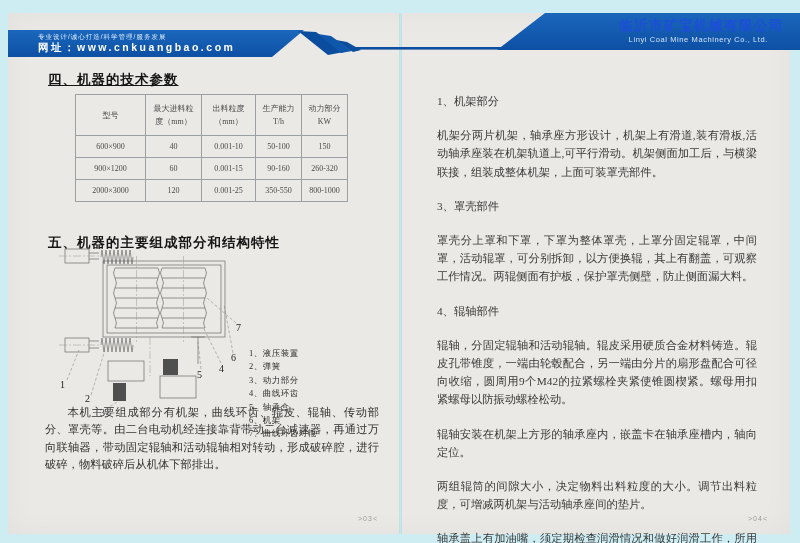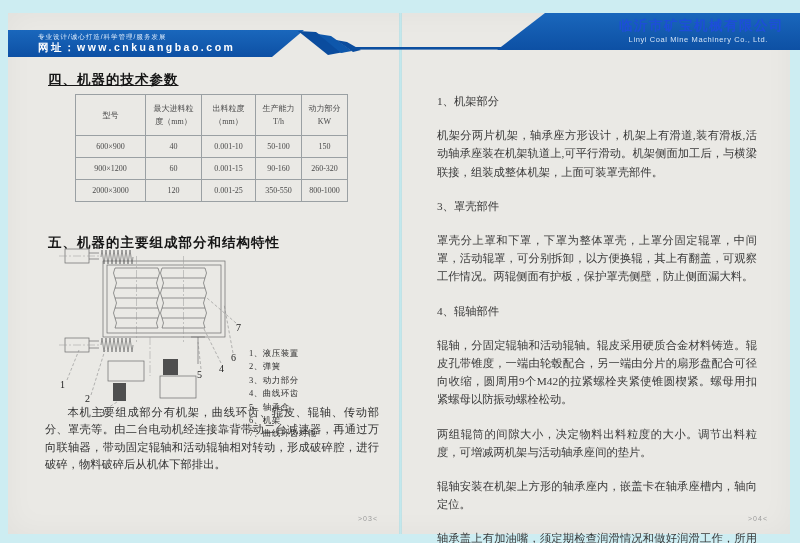--- a/index.html
+++ b/index.html
@@ -169,20 +169,20 @@
 
   <div class="body-text">本机主要组成部分有机架，曲线环齿、辊皮、辊轴、传动部分、罩壳等。由二台电动机经连接靠背带动二台减速器，再通过万向联轴器，带动固定辊轴和活动辊轴相对转动，形成破碎腔，进行破碎，物料破碎后从机体下部排出。</div>
 
   <div class="right-text">
     <p>1、机架部分</p>
     <p>机架分两片机架，轴承座方形设计，机架上有滑道,装有滑板,活动轴承座装在机架轨道上,可平行滑动。机架侧面加工后，与横梁联接，组装成整体机架，上面可装罩壳部件。</p>
     <p>3、罩壳部件</p>
     <p>罩壳分上罩和下罩，下罩为整体罩壳，上罩分固定辊罩，中间罩，活动辊罩，可分别拆卸，以方便换辊，其上有翻盖，可观察工作情况。两辊侧面有护板，保护罩壳侧壁，防止侧面漏大料。</p>
     <p>4、辊轴部件</p>
     <p>辊轴，分固定辊轴和活动辊轴。辊皮采用硬质合金材料铸造。辊皮孔带锥度，一端由轮毂配合，另一端由分片的扇形盘配合可径向收缩，圆周用9个M42的拉紧螺栓夹紧使锥圆楔紧。螺母用扣紧螺母以防振动螺栓松动。</p>
+    <p>辊轴安装在机架上方形的轴承座内，嵌盖卡在轴承座槽内，轴向定位。</p>
     <p>两组辊筒的间隙大小，决定物料出料粒度的大小。调节出料粒度，可增减两机架与活动轴承座间的垫片。</p>
-    <p>辊轴安装在机架上方形的轴承座内，嵌盖卡在轴承座槽内，轴向定位。</p>
     <p>轴承盖上有加油嘴，须定期检查润滑情况和做好润滑工作，所用润滑油须根据使用地点、气温条件决定，本机油脂采用2＃通用锂基脂，每3～6个月更换一次，换油时用洁净的汽油清洗滚道。</p>
   </div>
 
   <div id="pg-left" class="pagenum">&gt;03&lt;</div>
   <div id="pg-right" class="pagenum">&gt;04&lt;</div>
 </div>
 
 </body></html>

